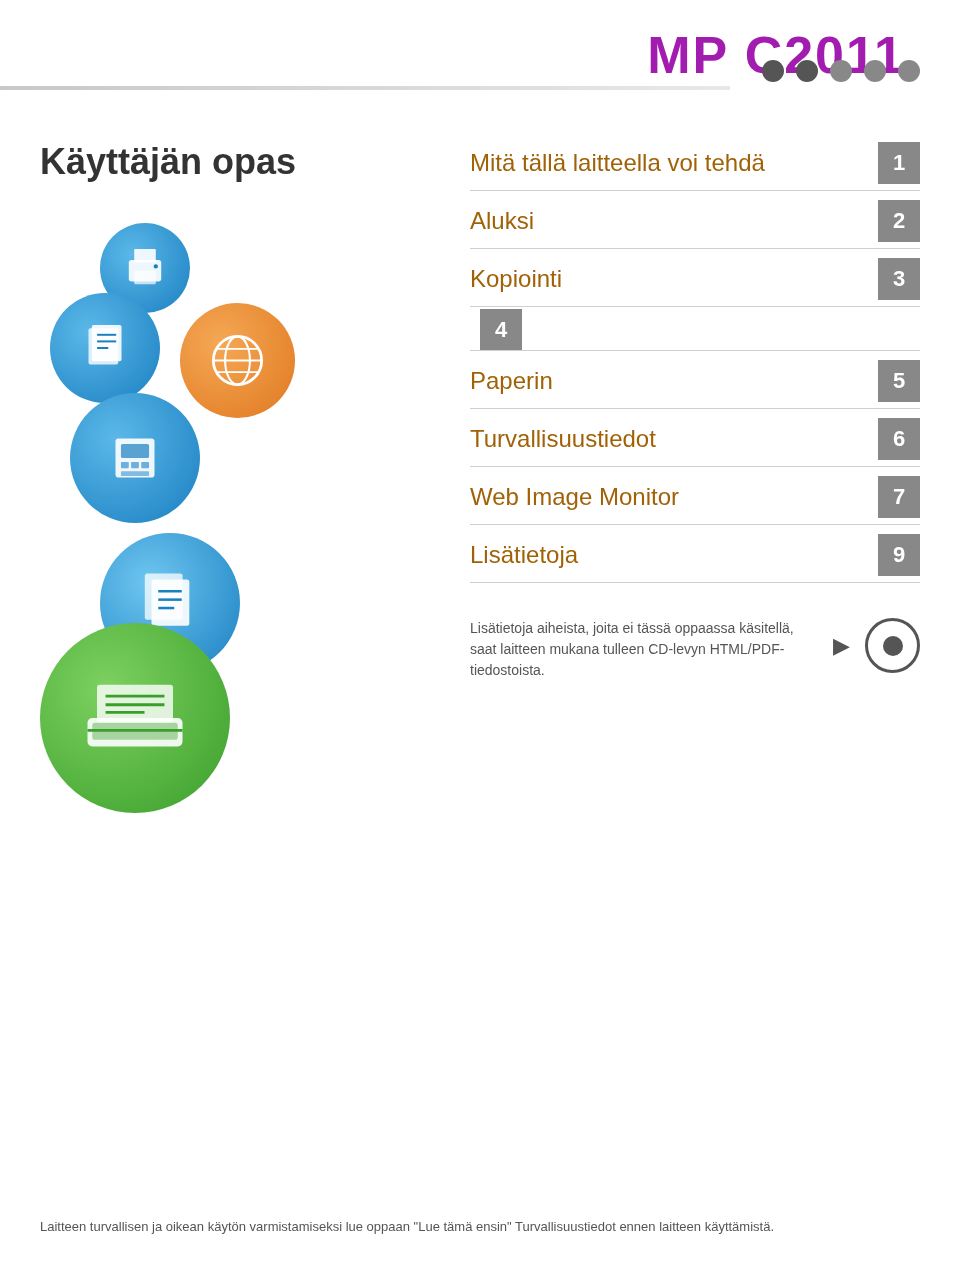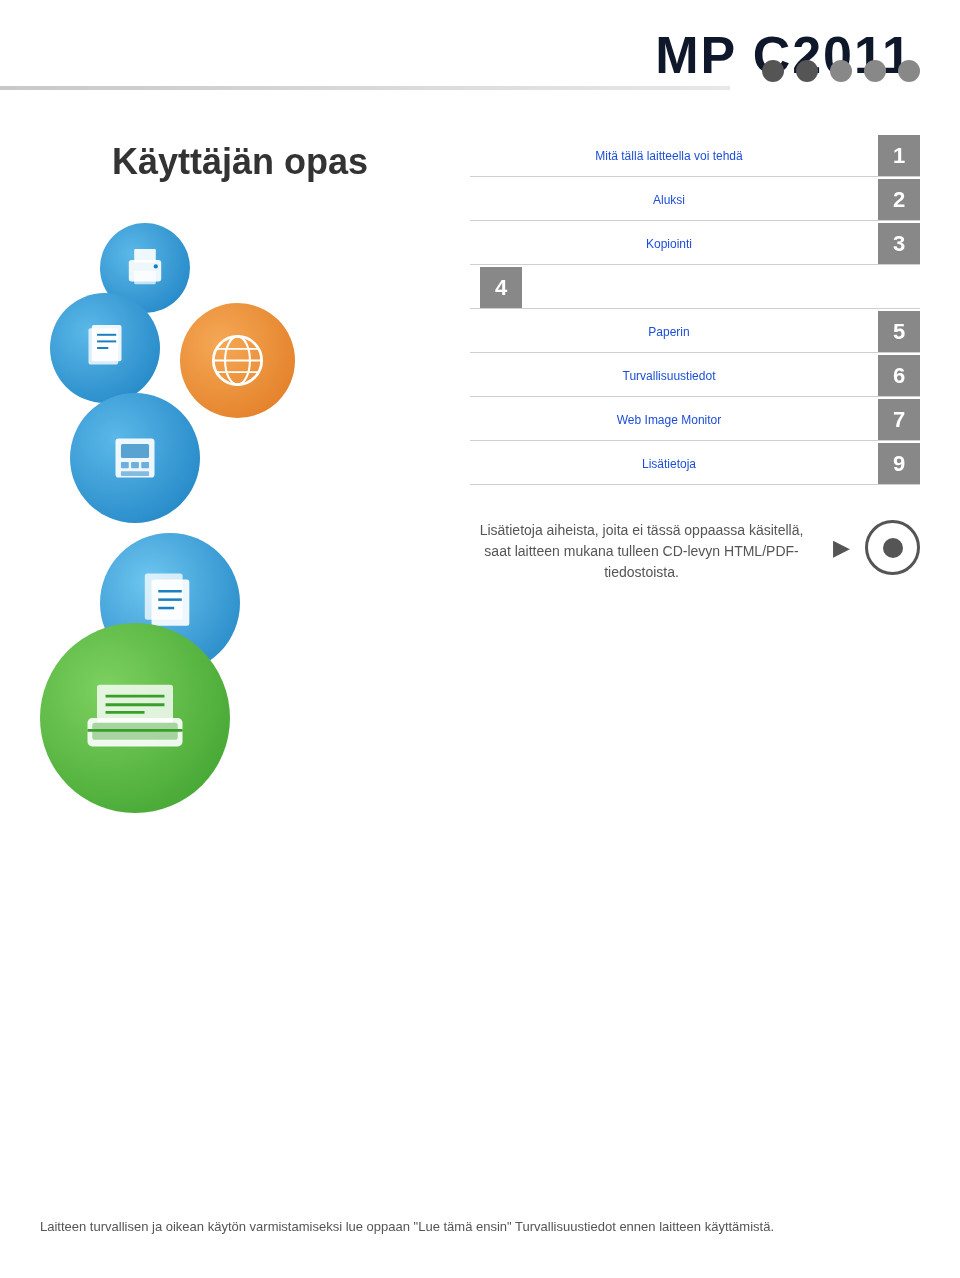--- a/index.html
+++ b/index.html
@@ -30,24 +30,24 @@
       bottom: 20px;
       left: 0;
       width: 730px;
       height: 4px;
       background: linear-gradient(to right, #c8c8c8, #e8e8e8);
     }
 
     .product-title {
       font-size: 52px;
       font-weight: bold;
-      color: #0f172a;
+      color: #a21caf;
       letter-spacing: 2px;
       position: absolute;
-      right: 47px;
+      right: 55px;
       top: 25px;
     }
 
     
     .nav-dots {
       position: absolute;
       bottom: 28px;
       right: 40px;
       display: flex;
       gap: 12px;
@@ -64,21 +64,20 @@
     .nav-dot.active {
       background: #555;
     }
 
     
     .main-content {
       display: flex;
       width: 100%;
       padding: 0 40px;
       margin-top: 30px;
-      text-align: center;
     }
 
     .left-section {
       width: 400px;
       flex-shrink: 0;
     }
 
     .page-subtitle {
       font-size: 36px;
       font-weight: bold;
@@ -176,22 +175,22 @@
     .toc-line {
       width: 100%;
       height: 1px;
       background: #d0d0d0;
       position: absolute;
       bottom: 0;
       left: 0;
     }
 
     .toc-label {
-      font-size: 12px;
-      color: #1d4ed8;
+      font-size: 24px;
+      color: #a16207;
       flex: 1;
       padding: 14px 0 14px 0;
     }
 
     .toc-number {
       width: 42px;
       height: 42px;
       background: #888;
       color: white;
       display: flex;

